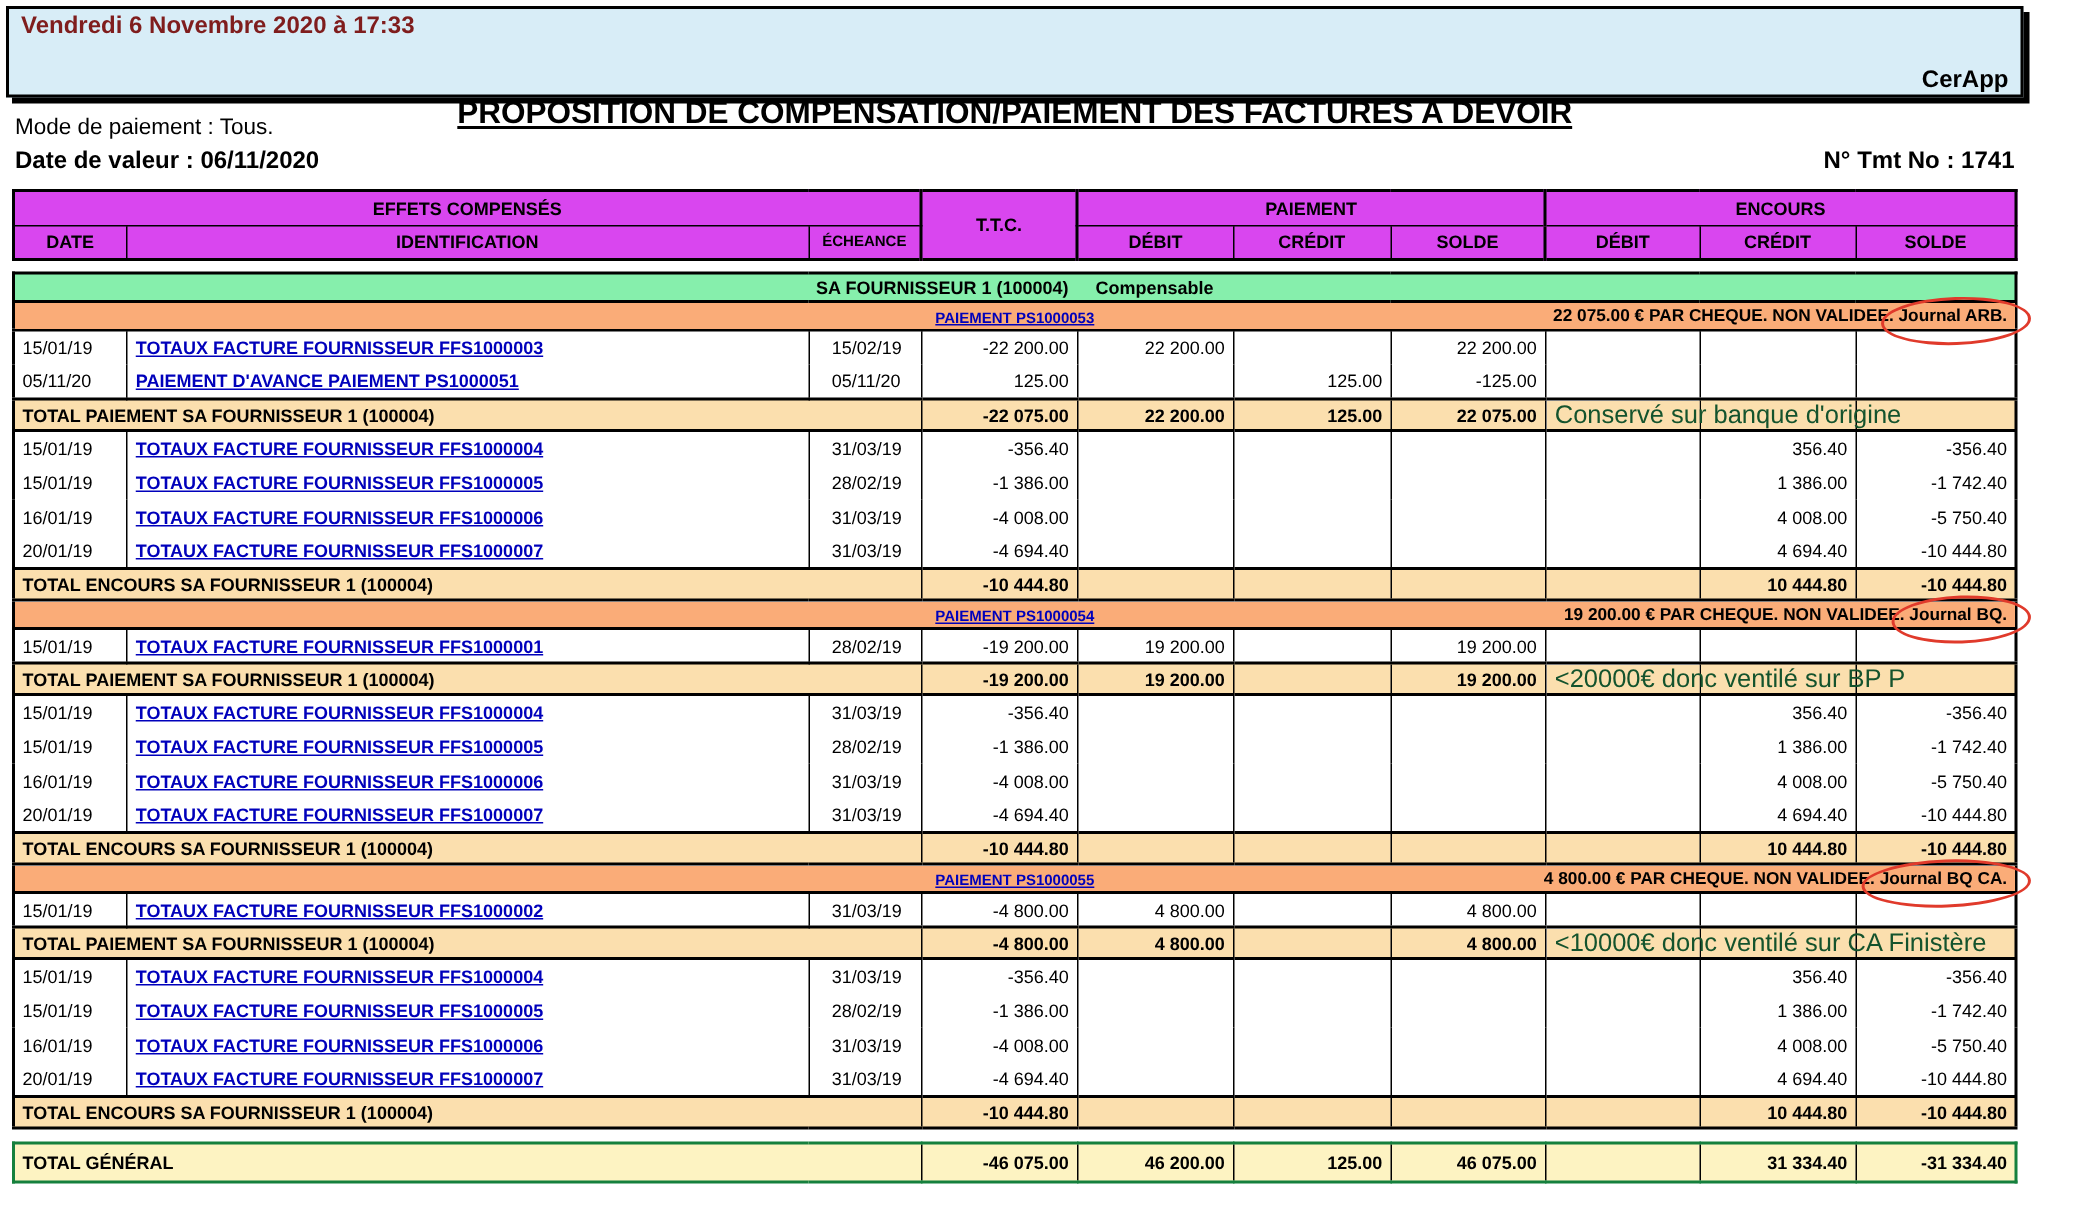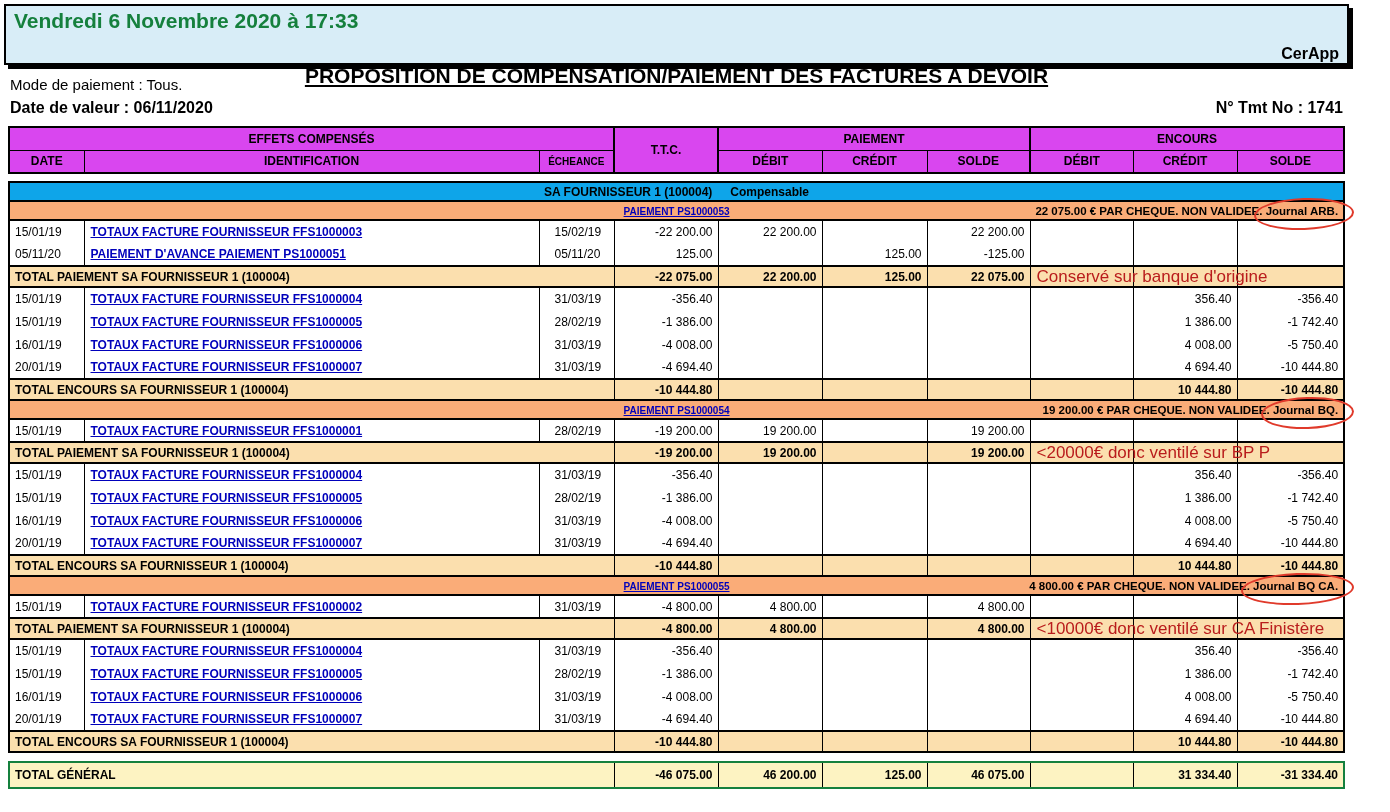--- a/index.html
+++ b/index.html
@@ -4,21 +4,21 @@
 <style>
   * { box-sizing: border-box; margin: 0; padding: 0; }
   html,body { width: 1390px; height: 812px; background: #fff;
     font-family: "Liberation Sans", sans-serif; color: #000; overflow: hidden; }
 
   
   .header-box { position: absolute; left: 4px; top: 4px; width: 1345px; height: 61px;
     background: #D8EDF7; border: 2px solid #000; box-shadow: 4px 4px 0 0 #000;
     padding: 3px 8px 0 8px; }
   .header-top { display: flex; justify-content: space-between; align-items: flex-start; }
-  .timestamp { color: #15803d; font-weight: bold; font-size: 21px; }
+  .timestamp { color: #7f1d1d; font-weight: bold; font-size: 16px; }
   .app-name { color: #000; font-weight: bold; font-size: 16px; margin-top: 36px; }
   .report-title { text-align: center; font-size: 21px; font-weight: bold;
     text-decoration: underline; margin-top: 1px; letter-spacing: 0px; }
 
   
   .meta-mode { position: absolute; left: 10px; top: 76px; font-size: 15px; }
   .meta-line2 { position: absolute; left: 10px; top: 99px; width: 1333px;
     display: flex; justify-content: space-between; font-size: 16px; font-weight: bold; }
 
   
@@ -35,41 +35,41 @@
 
   table.bodytbl { border: 2px solid #000; margin-top: 7px; }
   table.grandtbl { border: 2px solid #15803d; margin-top: 8px; }
 
   
   tr.row-data td { border-left: 1px solid #000; border-right: 1px solid #000;
     height: 23px; background: #fff; }
   tr.row-total td { border: 1px solid #000; border-top: 2px solid #000;
     border-bottom: 2px solid #000; height: 21px; background: #FBDFAE; font-weight: bold; }
   tr.row-supplier_band td { border-bottom: 2px solid #000; height: 19px;
-    background: #0ea5e9; font-weight: bold; text-align: center; }
+    background: #86efac; font-weight: bold; text-align: center; }
   tr.row-payment_band td { border-top: 2px solid #000; border-bottom: 2px solid #000;
     height: 19px; background: #FAAC78; position: relative; text-align: center; }
   tr.row-grand td { border: 1px solid #000; height: 26px; background: #FDF3C2;
     font-weight: bold; font-size: 12px; }
 
   .c-date { text-align: left; padding-left: 5px; }
   .c-ident { text-align: left; padding-left: 6px; font-weight: bold; }
   .c-ech { text-align: left; padding-left: 15px; }
   .num { text-align: right; padding-right: 5px; }
   .c-label { text-align: left; padding-left: 5px; }
 
   a.lnk { color: #0000BB; text-decoration: underline; cursor: pointer; }
   .band-link { font-weight: bold; font-size: 10px; }
   .band-note { position: absolute; right: 5px; top: 50%; transform: translateY(-50%);
     font-weight: bold; font-size: 11.5px; white-space: nowrap; color: #000; }
   .supplier-status { margin-left: 18px; }
 
   
   .red-note { position: absolute; left: 6px; top: 50%; transform: translateY(-50%);
-    color: #b91c1c; font-size: 17px; font-weight: normal; white-space: nowrap; z-index: 4; }
+    color: #14532d; font-size: 17px; font-weight: normal; white-space: nowrap; z-index: 4; }
   .ann-cell { position: relative; }
   .circle-wrap { position: relative; display: inline-block; }
   .red-ellipse { position: absolute; left: -12px; right: -16px; top: -7px; bottom: -13px;
     border: 2px solid #E03A2B; border-radius: 50%; transform: rotate(-2deg);
     pointer-events: none; z-index: 5; }
 </style>
 </head>
 <body>
 
 <div class="header-box">

